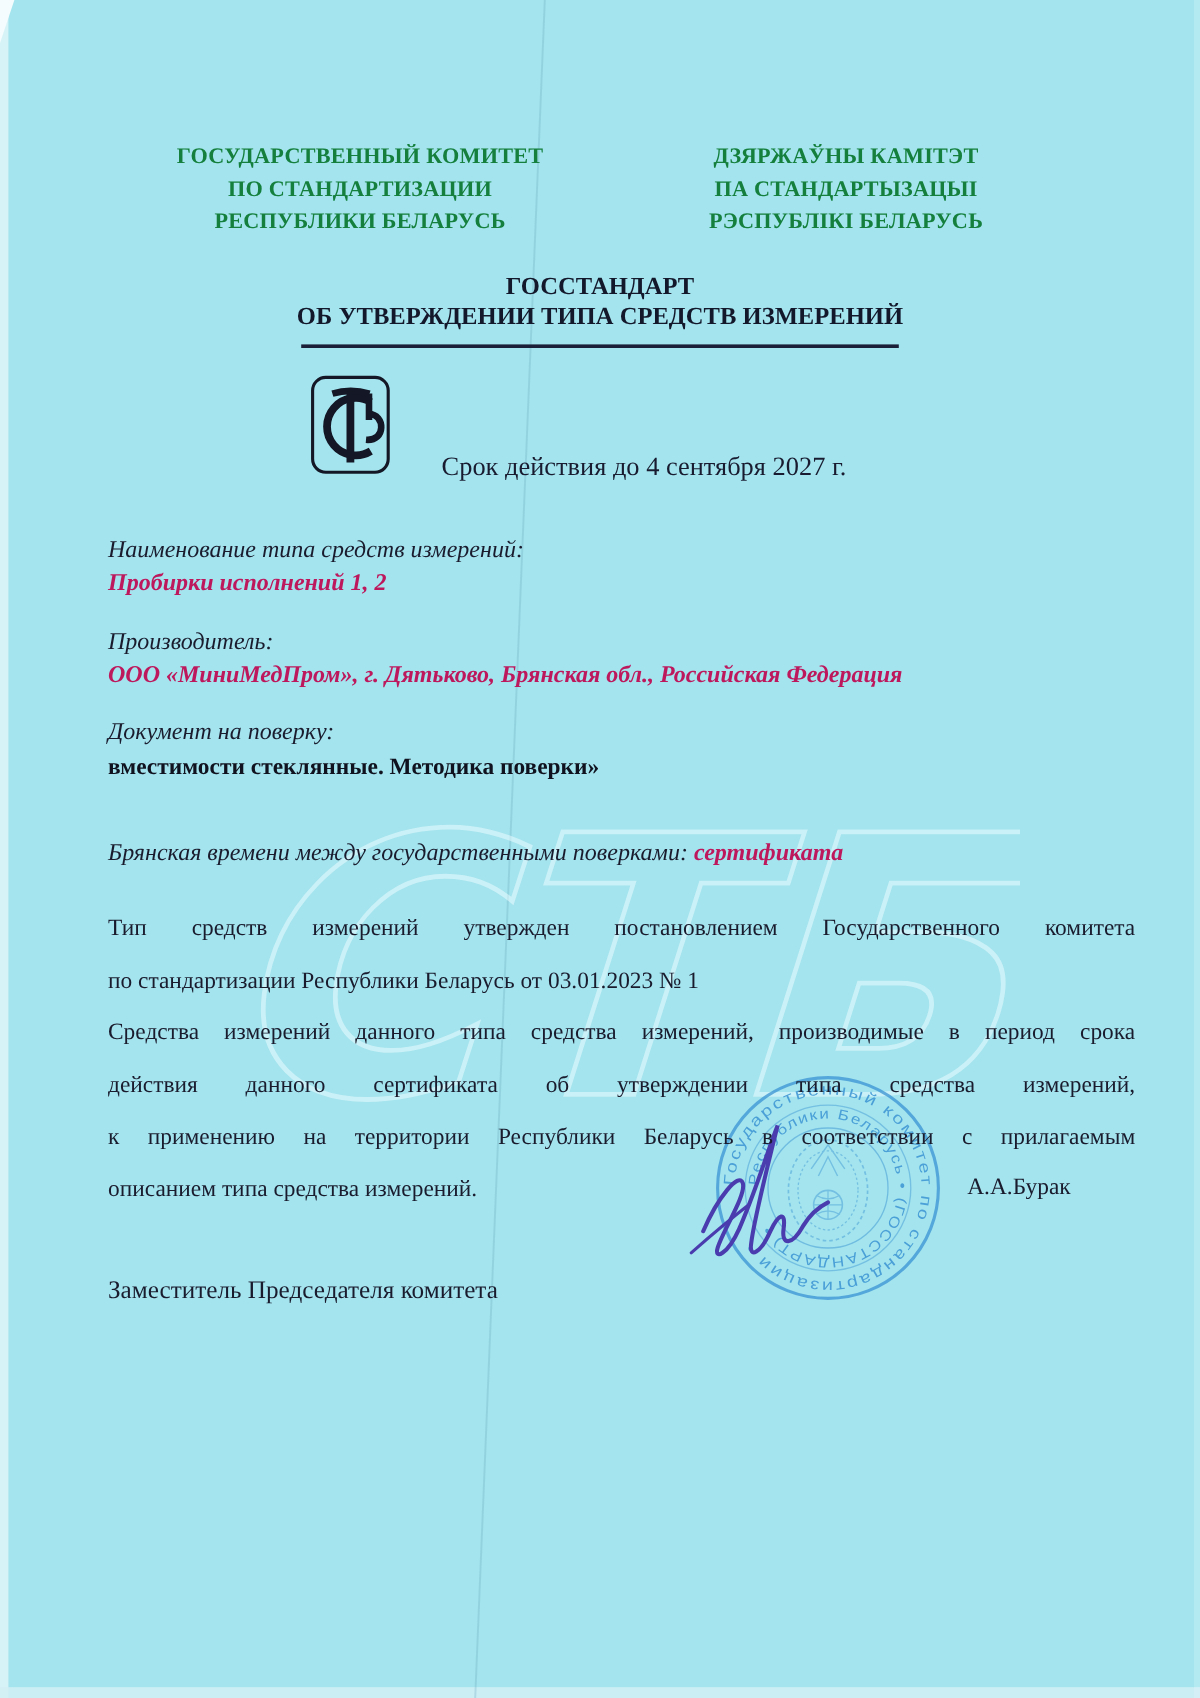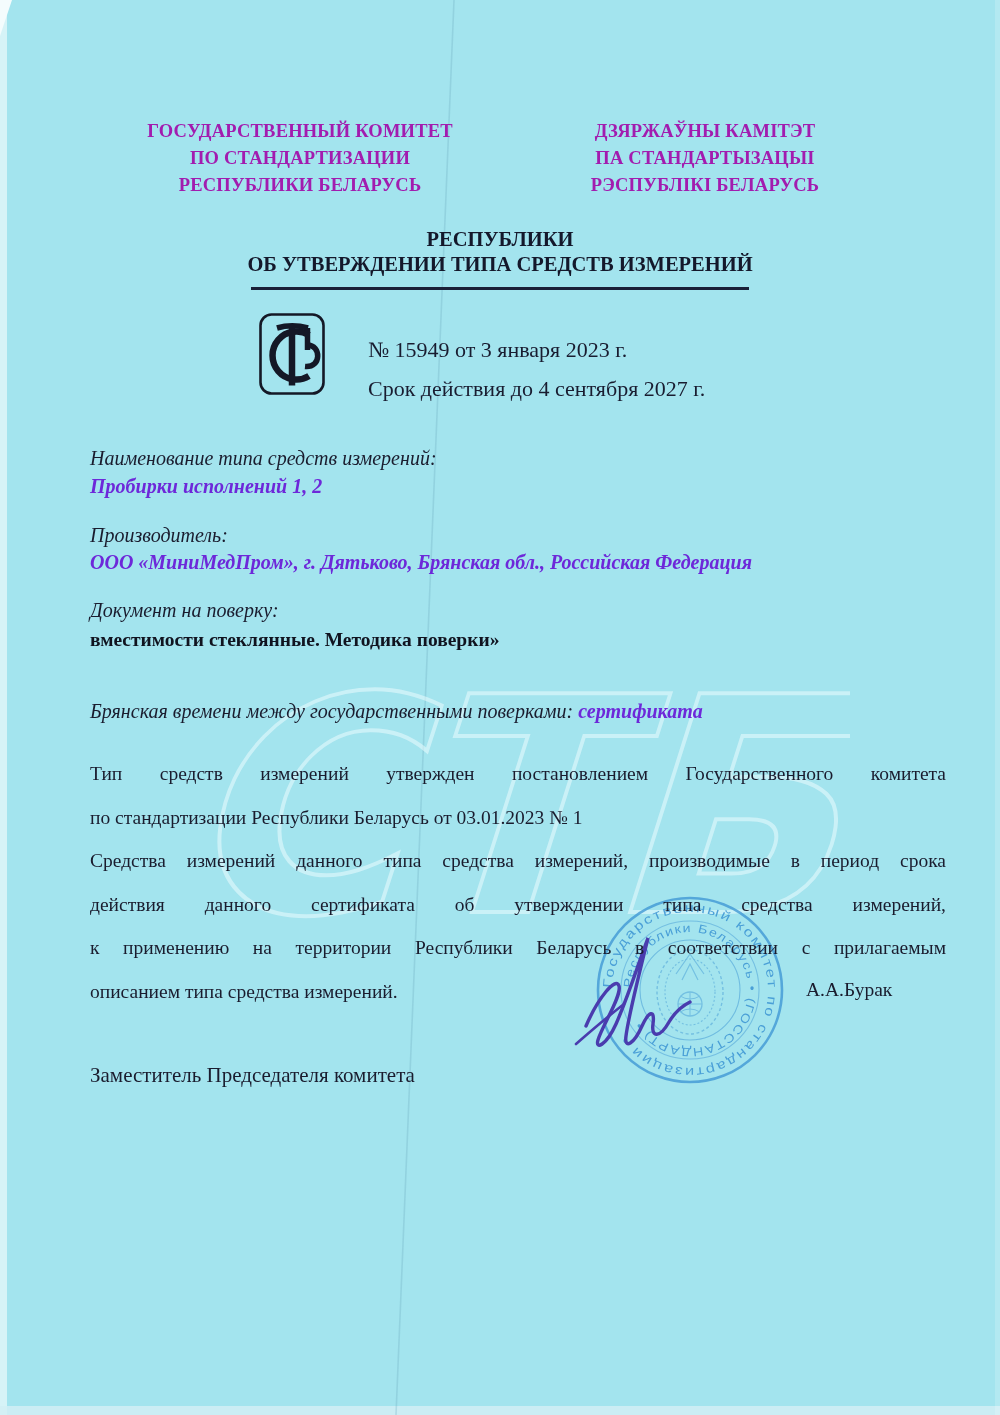--- a/index.html
+++ b/index.html
@@ -17,21 +17,21 @@
 
   
   .org-block {
     top: 118px;
     width: 340px;
     text-align: center;
     font-weight: bold;
     font-size: 18.5px;
     line-height: 27px;
     letter-spacing: 0.2px;
-    color: #a21caf;
+    color: #15803d;
   }
   .org-left  { left: 130px; }
   .org-right { left: 537px; width: 336px; }
 
   
   .cert-title {
     left: 100px; top: 227px; width: 800px;
     text-align: center;
     font-weight: bold;
     font-size: 20.5px;
@@ -43,21 +43,21 @@
     background: #1b2038;
   }
 
   
   .cert-line { left: 368px; font-size: 22px; color: #191c30; white-space: nowrap; }
   .cert-line.n1 { top: 337px; }
   .cert-line.n2 { top: 376px; }
 
   
   .fline { left: 90px; font-size: 20px; white-space: nowrap; font-style: italic; }
-  .bold  { font-weight: bold; color: #6d28d9; }
+  .bold  { font-weight: bold; color: #be185d; }
   .jblock { left: 90px; width: 856px; font-size: 19.5px; }
   .jl { text-align: justify; text-align-last: justify; }
   .jl-last { text-align: left; text-align-last: left; }
   .vdoc .ln { line-height: 28.5px; font-weight: bold; color: #10131f; }
   .mainp .ln { line-height: 27.6px; margin-top: 16px; }
 
   .sig-title { left: 90px;  top: 1021px; font-size: 21px; margin-top: 42px; }
   .sig-name  { left: 806px; top: 979px; font-size: 19.5px; }
 
   
@@ -92,36 +92,35 @@
     <div>ПО СТАНДАРТИЗАЦИИ</div>
     <div>РЕСПУБЛИКИ БЕЛАРУСЬ</div>
   </div>
   <div class="abs org-block org-right textlayer">
     <div>ДЗЯРЖАЎНЫ КАМІТЭТ</div>
     <div>ПА СТАНДАРТЫЗАЦЫІ</div>
     <div>РЭСПУБЛІКІ БЕЛАРУСЬ</div>
   </div>
 
   <div class="abs cert-title textlayer">
-    <div>РЕСПУБЛИКИ</div>
+    <div>ГОССТАНДАРТ</div>
     <div>ОБ УТВЕРЖДЕНИИ ТИПА СРЕДСТВ ИЗМЕРЕНИЙ</div>
   </div>
   <div class="abs title-rule"></div>
 
   <svg class="abs logo" width="68" height="84" viewBox="0 0 68 84">
     <rect x="2.5" y="2.5" width="63" height="79" rx="11" fill="none" stroke="#141826" stroke-width="2.6"></rect>
     <g stroke="#141826" fill="none">
       <path d="M51 23 A24 24 0 1 0 51 64" stroke-width="6.5"></path>
       <path d="M19 16 Q34 11.5 50 16" stroke-width="5.5"></path>
       <path d="M34 14.5 V73.5" stroke-width="6.5"></path>
       <path d="M49.5 16 V38 M49.5 33 C63 33 64 56 47 54.5" stroke-width="5.5"></path>
     </g>
   </svg>
 
-  <div class="abs cert-line n1 textlayer">№ 15949 от 3 января 2023 г.</div>
   <div class="abs cert-line n2 textlayer">Срок действия до 4 сентября 2027 г.</div>
 
   <div class="abs fline textlayer" style="top:447px">Наименование типа средств измерений:</div>
   <div class="abs fline bold textlayer" style="top:475px">Пробирки исполнений 1, 2</div>
 
   <div class="abs fline textlayer" style="top:524px">Производитель:</div>
   <div class="abs fline bold textlayer" style="top:551px">ООО «МиниМедПром», г. Дятьково, Брянская обл., Российская Федерация</div>
 
   <div class="abs fline textlayer" style="top:599px">Документ на поверку:</div>
   <div class="abs jblock vdoc textlayer" style="top:626px">

